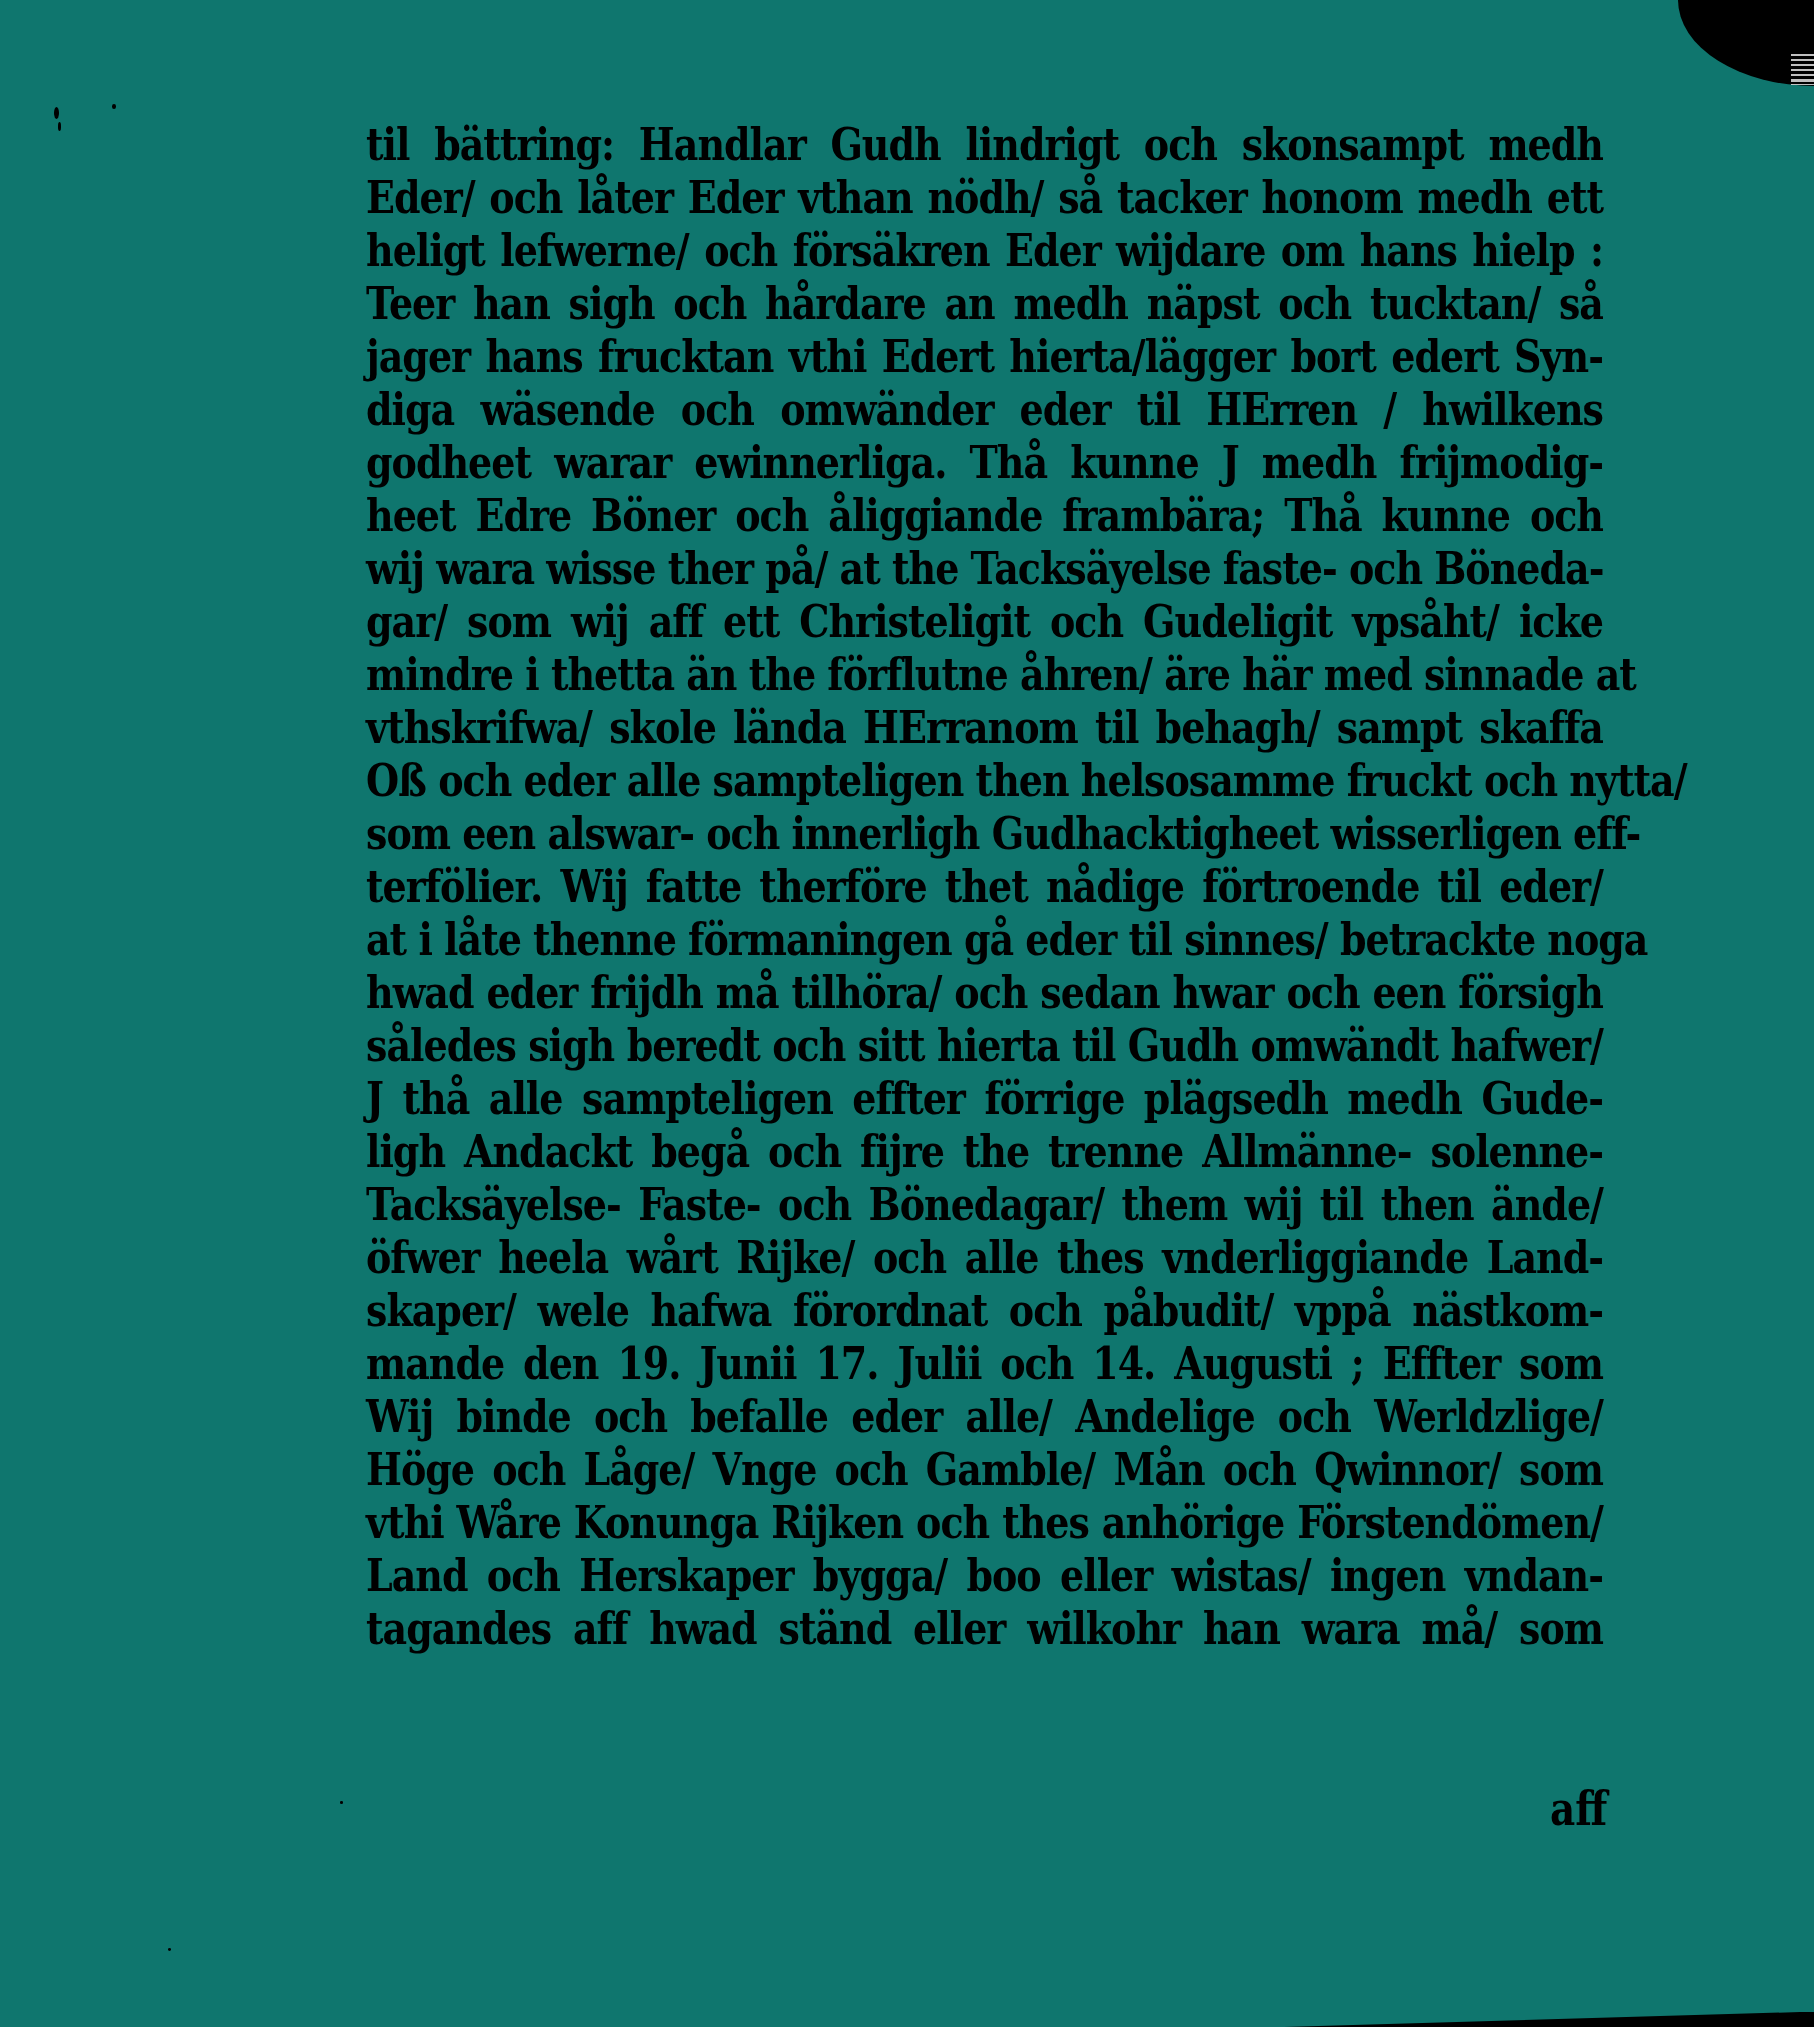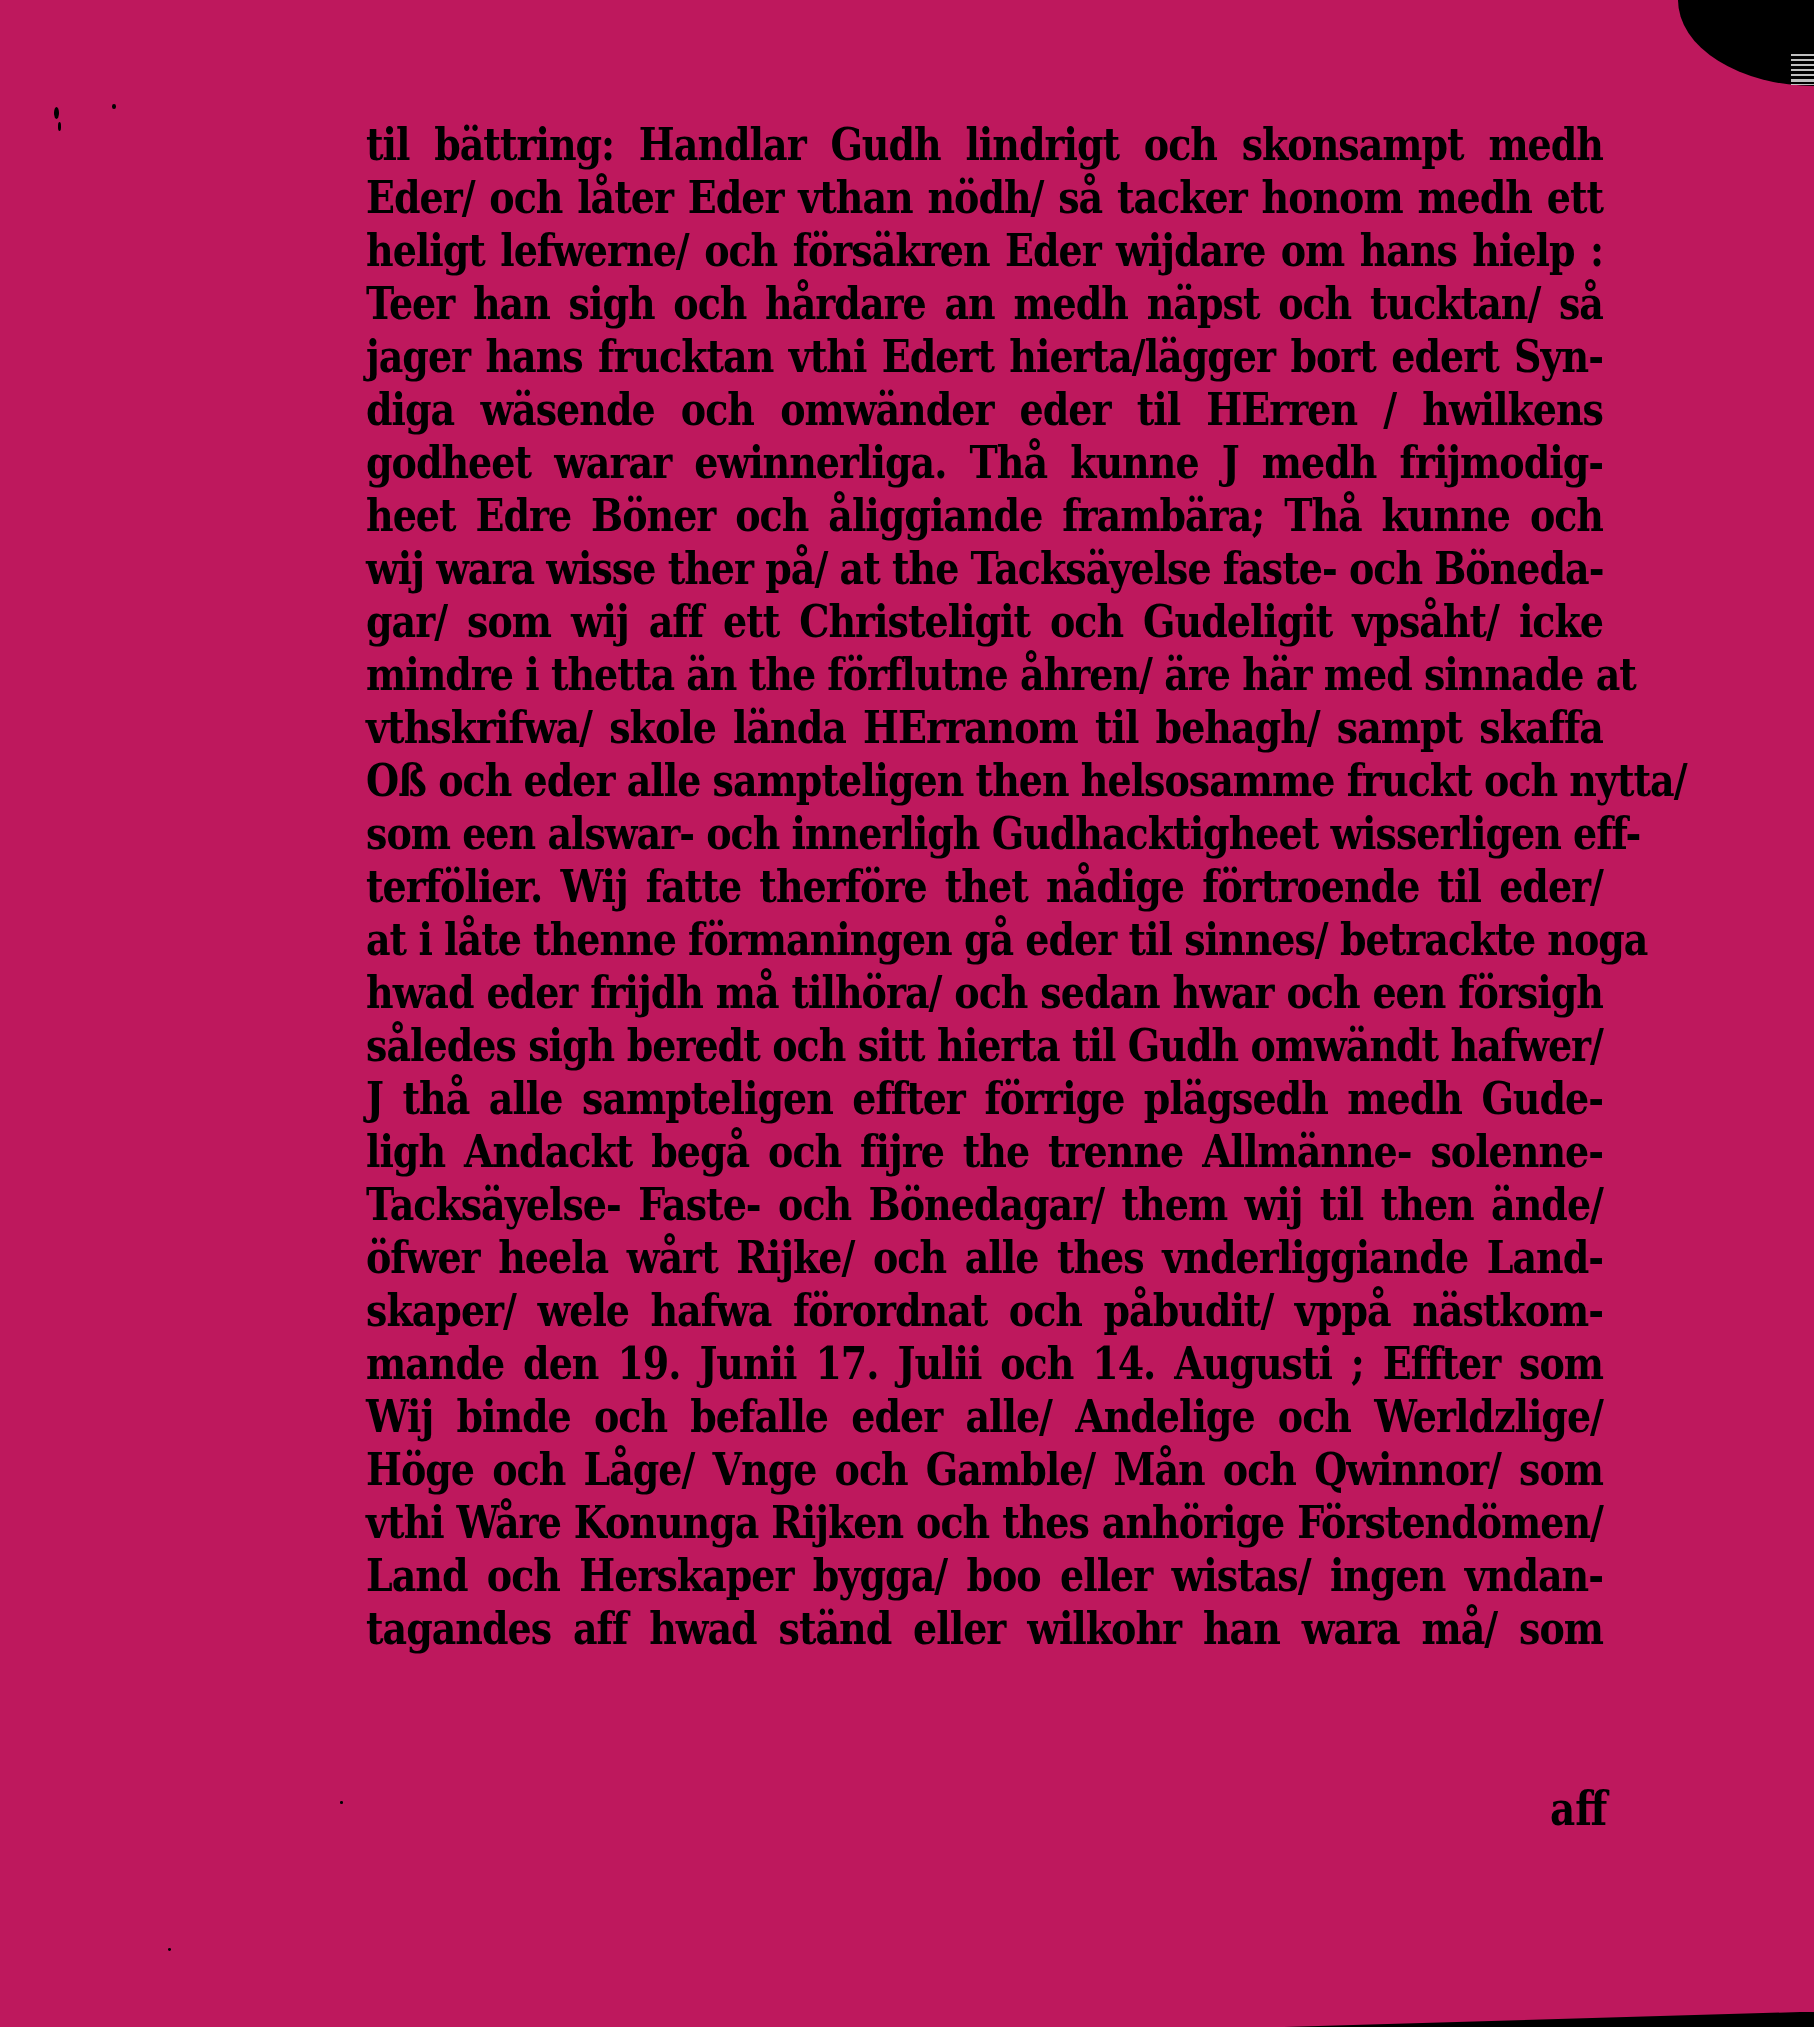--- a/index.html
+++ b/index.html
@@ -13,21 +13,21 @@
       position: relative;
       overflow: hidden;
       font-family: "DejaVu Serif", serif;
       color: #000000;
     }
     .page {
       position: absolute;
       left: 0; top: 0;
       width: 1815px;
       height: 2027px;
-      background: #be185d;
+      background: #0f766e;
     }
     
     .scan-corner {
       position: absolute;
       right: 0;
       top: 0;
       width: 137px;
       height: 86px;
       background: #000;
       border-bottom-left-radius: 137px 86px;

